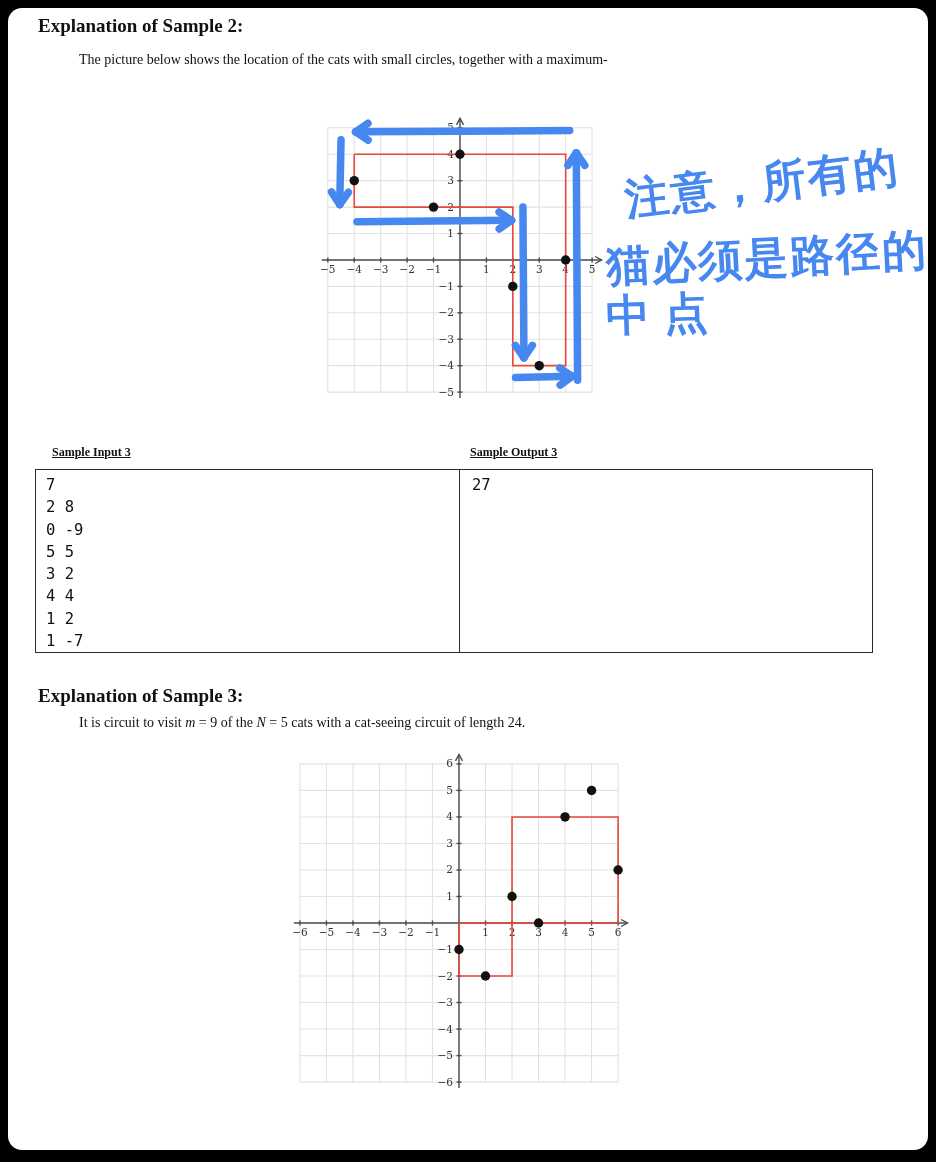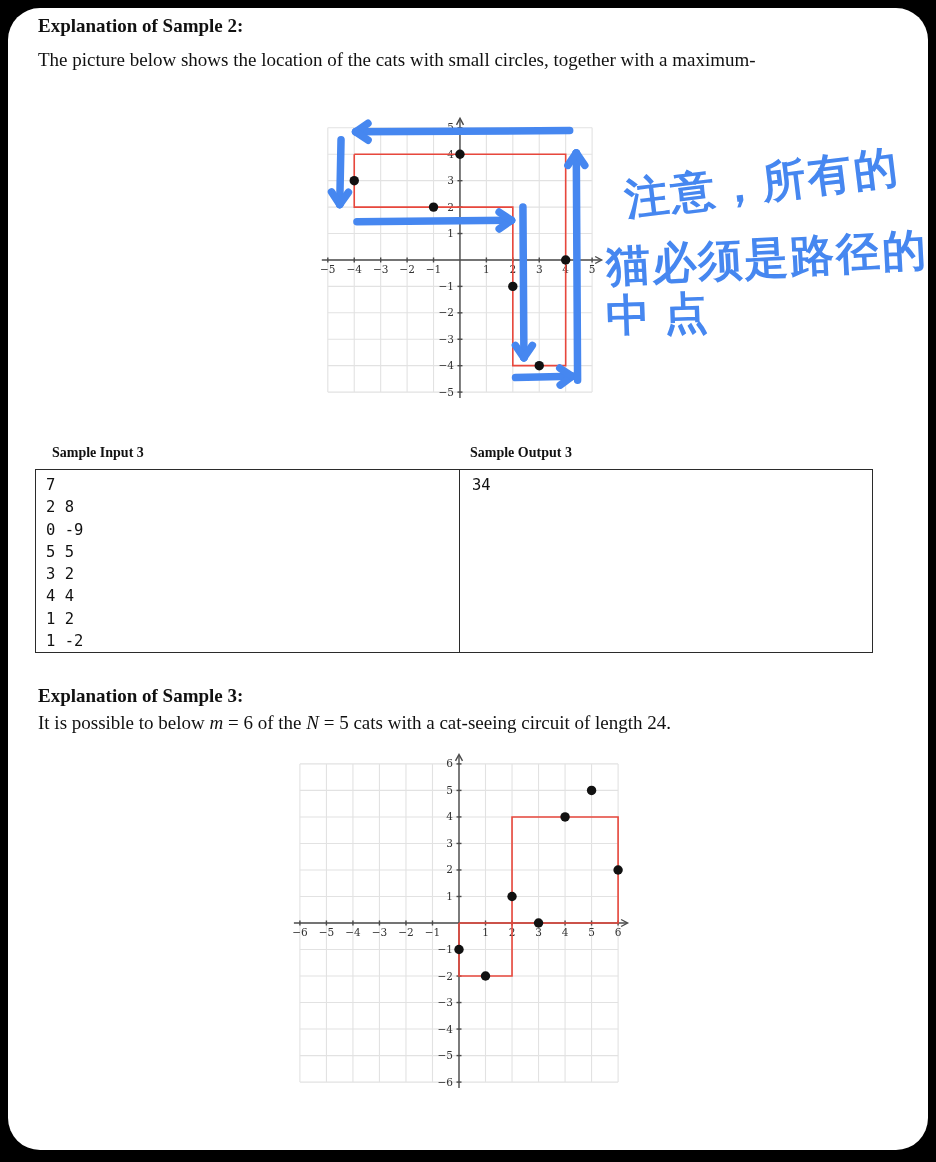--- a/index.html
+++ b/index.html
@@ -1,23 +1,23 @@
 <!DOCTYPE html>
 <html><head>
 <meta charset="utf-8">
 <style>
   html,body{margin:0;padding:0;background:#000;}
   .stage{position:relative;width:936px;height:1162px;background:#000;overflow:hidden;
          font-family:"Liberation Serif",serif;color:#111;}
   .page{position:absolute;left:8px;top:8px;width:920px;height:1142px;background:#fff;
-        border-radius:32px;}
+        border-radius:14px;}
   .abs{position:absolute;}
   .h-bold{font-weight:700;font-size:19px;line-height:22px;white-space:nowrap;}
-  .body-line{font-size:19px;line-height:28px;white-space:nowrap;}
-  .table-header{font-weight:700;font-size:14px;white-space:nowrap;}
+  .body-line{font-size:14px;line-height:28px;white-space:nowrap;margin-left:41px;}
+  .table-header{font-weight:700;font-size:12px;white-space:nowrap;text-decoration:underline;}
   .sample-box{border:1.6px solid #2b2b2b;background:#fff;}
   .sample-divider{position:absolute;top:0;bottom:0;width:1.4px;background:#2b2b2b;}
   .mono-block{font-family:"DejaVu Sans Mono",monospace;font-size:15.5px;}
   .mono-line{height:22.3px;line-height:22.3px;white-space:pre;}
   .mvar{font-style:italic;}
   .note-line{position:absolute;font-family:"DejaVu Sans",sans-serif;font-weight:700;
              font-size:44px;line-height:48px;white-space:nowrap;letter-spacing:2px;}
   .plot{position:absolute;background:#fff;}
 </style>
 </head>
@@ -150,30 +150,30 @@
     <div class="abs sample-box" style="left:27px;top:461px;width:836px;height:182px;">
       <div class="sample-divider" style="left:423px;"></div>
       <div class="abs mono-block" style="left:10px;top:4px;">
           <div class="mono-line">7</div>
           <div class="mono-line">2 8</div>
           <div class="mono-line">0 -9</div>
           <div class="mono-line">5 5</div>
           <div class="mono-line">3 2</div>
           <div class="mono-line">4 4</div>
           <div class="mono-line">1 2</div>
-          <div class="mono-line">1 -2</div>
+          <div class="mono-line">1 -7</div>
         </div>
       <div class="abs mono-block" style="left:436px;top:4px;">
-          <div class="mono-line">34</div>
+          <div class="mono-line">27</div>
         </div>
     </div>
 
     <div class="abs h-bold" style="left:30px;top:677px;">Explanation of Sample 3:</div>
 
-    <div class="abs body-line" style="left:30px;top:701px;"><span>It is possible to below </span><span class="mvar">m</span><span> = 6 of the </span><span class="mvar">N</span><span> = 5 cats with a cat-seeing circuit of length 24.</span></div>
+    <div class="abs body-line" style="left:30px;top:701px;"><span>It is circuit to visit </span><span class="mvar">m</span><span> = 9 of the </span><span class="mvar">N</span><span> = 5 cats with a cat-seeing circuit of length 24.</span></div>
 
     <svg class="plot" style="left:276px;top:740px;" width="350" height="350" viewBox="0 0 349.8 349.8">
         <g stroke="#e2e2e2" stroke-width="1.1">
           <line x1="15.9" y1="15.9" x2="15.9" y2="333.9"></line>
           <line x1="42.4" y1="15.9" x2="42.4" y2="333.9"></line>
           <line x1="68.9" y1="15.9" x2="68.9" y2="333.9"></line>
           <line x1="95.4" y1="15.9" x2="95.4" y2="333.9"></line>
           <line x1="121.9" y1="15.9" x2="121.9" y2="333.9"></line>
           <line x1="148.4" y1="15.9" x2="148.4" y2="333.9"></line>
           <line x1="174.9" y1="15.9" x2="174.9" y2="333.9"></line>

